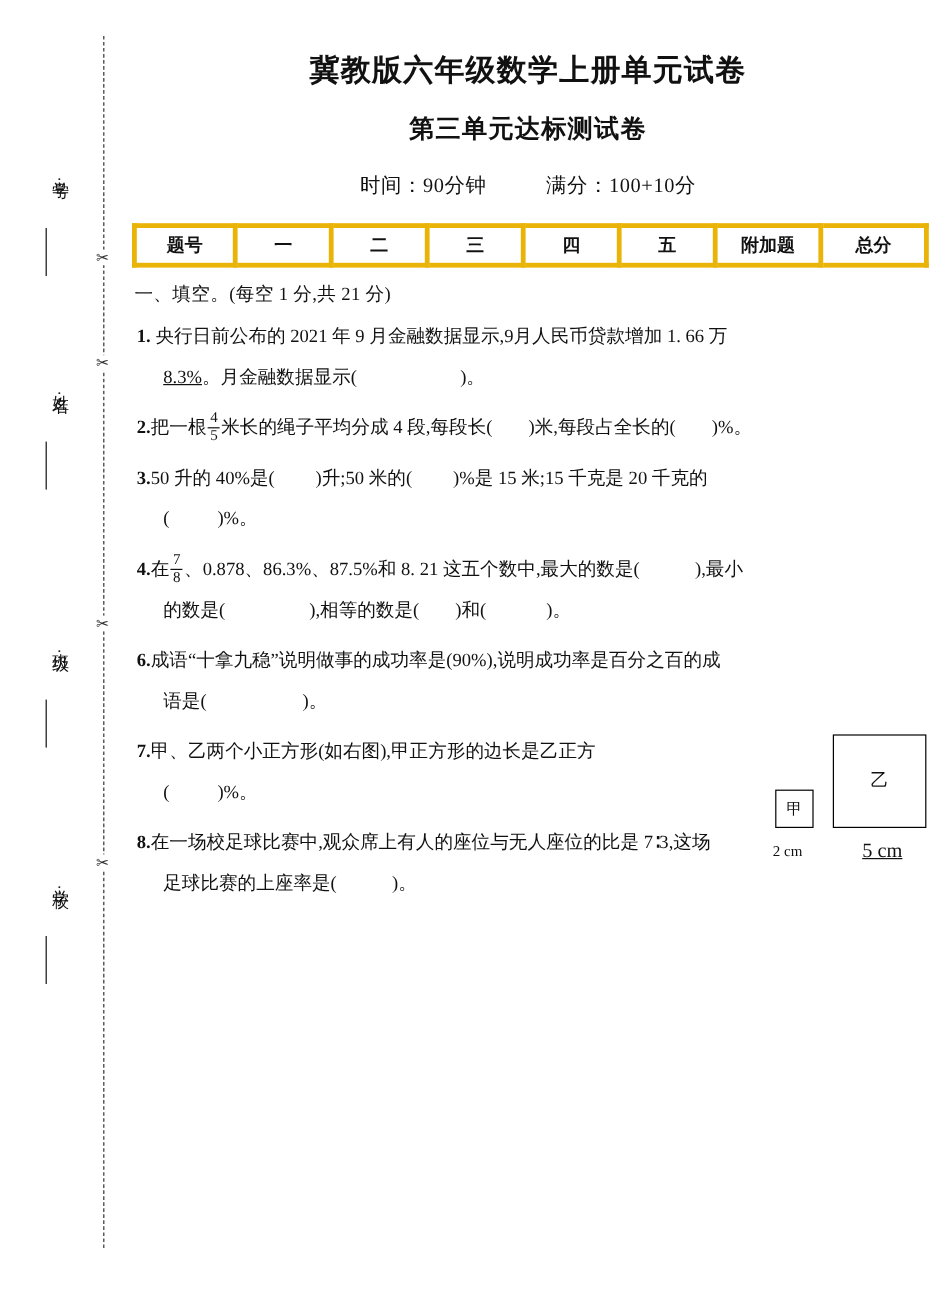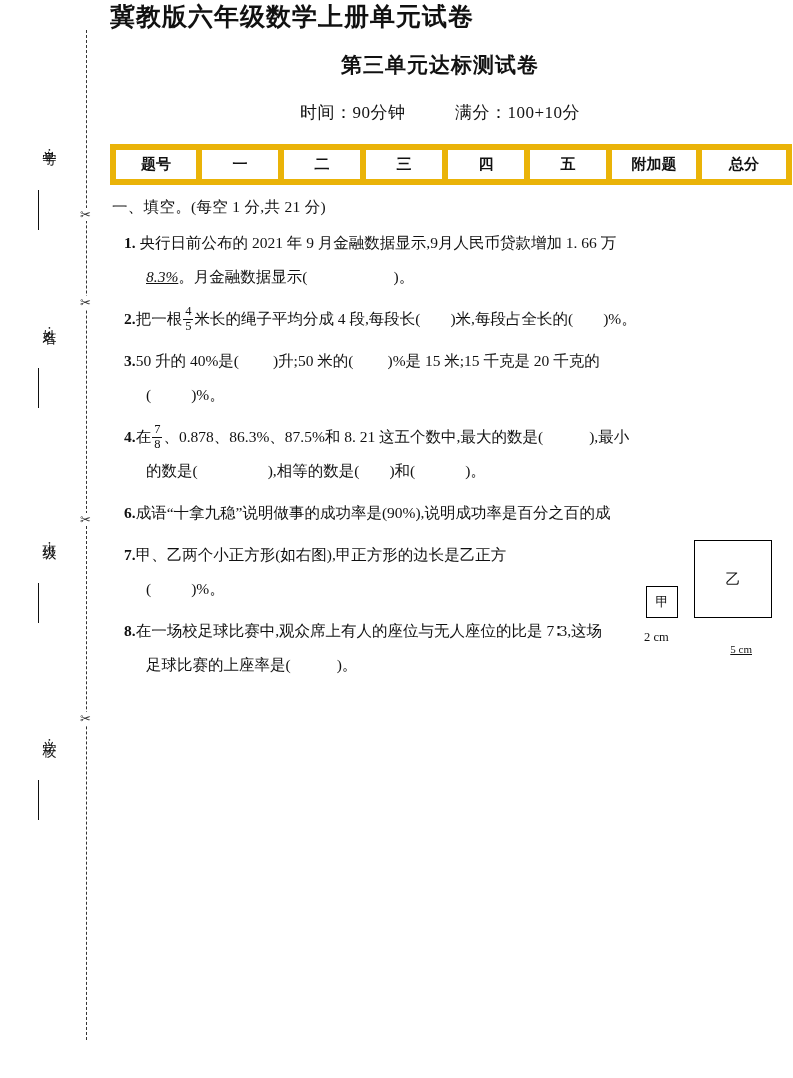--- a/index.html
+++ b/index.html
@@ -58,24 +58,25 @@
   }
 
   
   .page {
     position: absolute;
     left: 110px;
     top: 0;
     width: 660px;
   }
   .title1 {
-    text-align: left;
+    text-align: center;
     font-size: 25px;
     font-weight: bold;
     letter-spacing: 1px;
+    margin-top: 42px;
     font-family: Liberation Sans, sans-serif;
   }
   .title2 {
     text-align: center;
     font-size: 21px;
     font-weight: bold;
     letter-spacing: 1px;
     margin-top: 18px;
   }
   .subline {
@@ -87,21 +88,21 @@
   .subline .gap { display: inline-block; width: 40px; }
 
   
   table.score {
     border-collapse: collapse;
     margin: 20px auto 0 auto;
     width: 604px;
     table-layout: fixed;
   }
   table.score td {
-    border: 6px solid #eab308;
+    border: 4px solid #eab308;
     height: 27px;
     text-align: center;
     font-size: 15px;
     font-weight: bold;
     font-family: "Liberation Serif", serif;
   }
   table.score td.first { width: 78px; }
   table.score td.c { width: 74px; }
   table.score td.wide { width: 82px; }
 
@@ -109,26 +110,26 @@
   .sec-head {
     font-size: 15.5px;
     margin-top: 12px;
     margin-left: 2px;
     letter-spacing: 0.3px;
   }
   .q {
     font-size: 15.5px;
     line-height: 34px;
     margin-top: 8px;
-    margin-left: 14px;
+    margin-left: 4px;
     position: relative;
   }
   .q .num { font-weight: bold; }
   .indent { margin-left: 22px; }
-  .ul { text-decoration: underline; font-style: italic; }
+  .ul { text-decoration: underline; }
 
   
   .frac {
     display: inline-block;
     vertical-align: -0.45em;
     text-align: center;
     font-size: 12.5px;
     line-height: 1.08;
     margin: 0 1px;
   }
@@ -189,22 +190,22 @@
   }
   .lab-2cm {
     position: absolute;
     left: -2px;
     top: 80px;
     font-size: 12.5px;
   }
   .lab-5cm {
     position: absolute;
     right: 26px;
-    top: 92px;
-    font-size: 11px;
+    top: 80px;
+    font-size: 17px;
     text-decoration: underline;
   }
 </style>
 </head>
 <body>
 
 <div class="left-strip">
   <div class="dashline"></div>
 
   <div class="vlabel" style="top:140px;">学号:</div>
@@ -271,20 +272,21 @@
   </div>
 
   <div class="q">
     <span class="num">4.</span><span>在</span><span class="frac"><span class="n">7</span><span class="d">8</span></span><span>、0.878、86.3%、87.5%和 8. 21 这五个数中,最大的数是(</span><span class="blank" style="width:46px"></span><span>),最小</span>
     <div class="indent"><span>的数是(</span><span class="blank" style="width:70px"></span><span>),相等的数是(</span><span class="blank" style="width:30px"></span><span>)和(</span><span class="blank" style="width:50px"></span><span>)。</span></div>
   </div>
 
 
   <div class="q">
     <span class="num">6.</span><span>成语“十拿九稳”说明做事的成功率是(90%),说明成功率是百分之百的成</span>
+    <div class="indent"><span>语是(</span><span class="blank" style="width:80px"></span><span>)。</span></div>
   </div>
 
   <div class="q">
     <span class="num">7.</span><span>甲、乙两个小正方形(如右图),甲正方形的边长是乙正方</span>
     <div class="indent"><span>(</span><span class="blank" style="width:40px"></span><span>)%。</span></div>
     <div class="sq-wrap">
       <div class="sq-big">乙</div>
       <div class="sq-small">甲</div>
       <div class="lab-2cm">2 cm</div>
       <div class="lab-5cm">5 cm</div>

